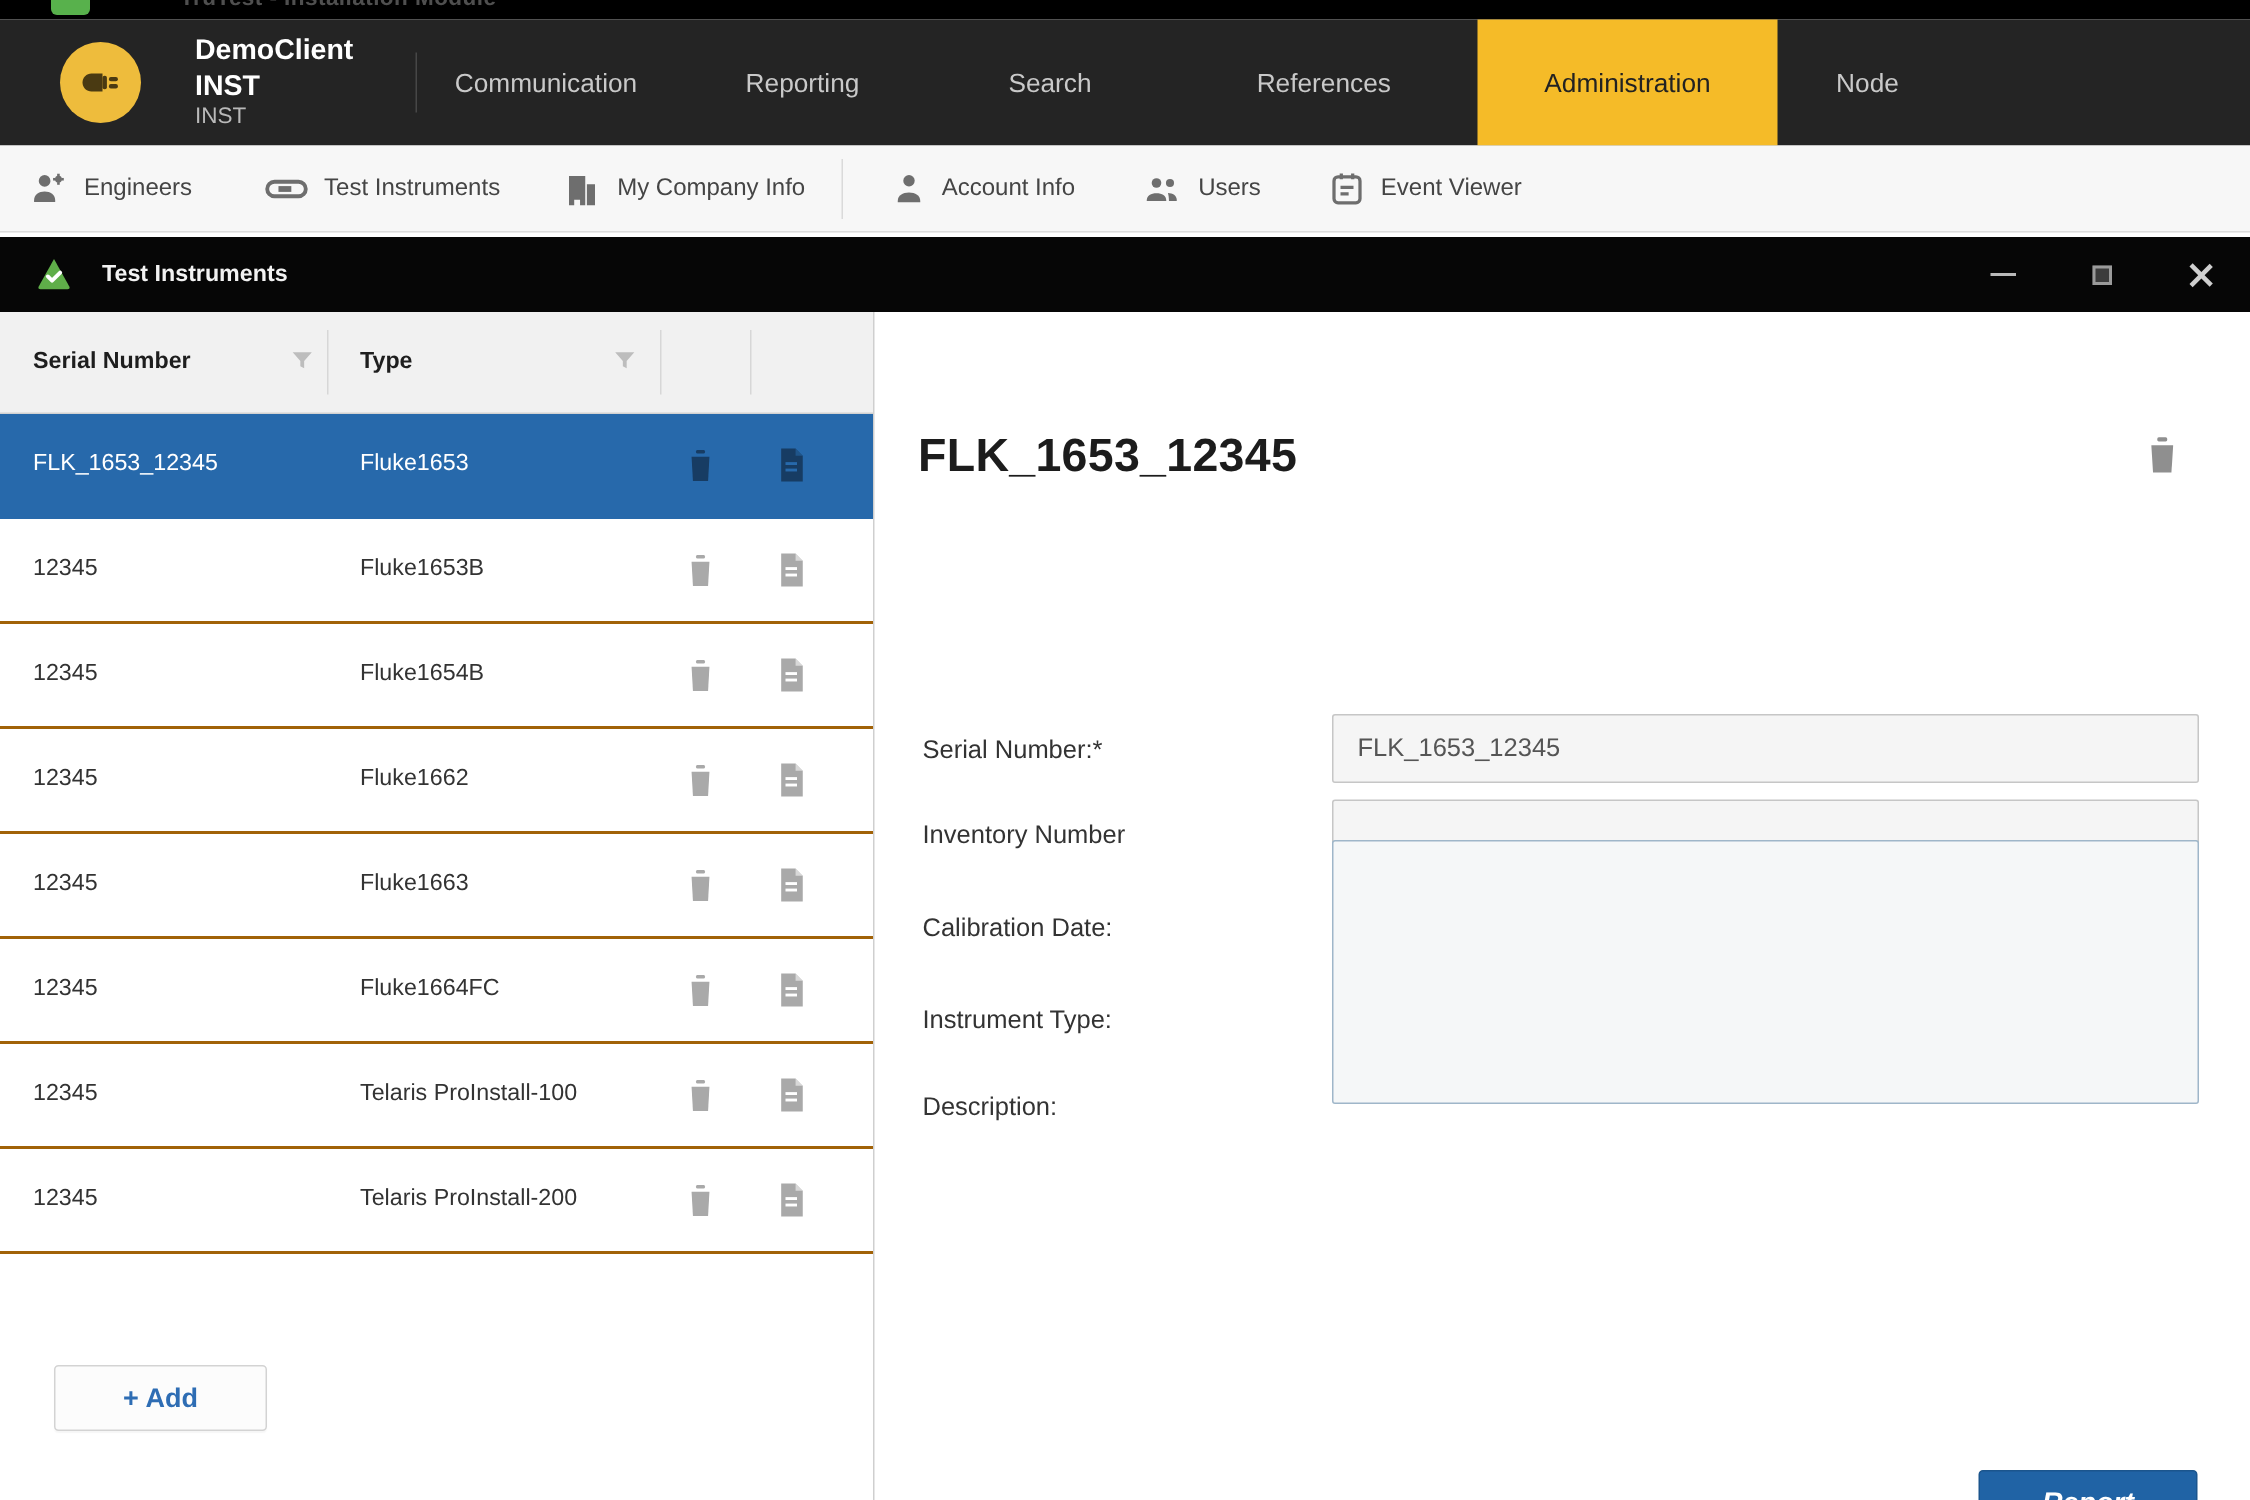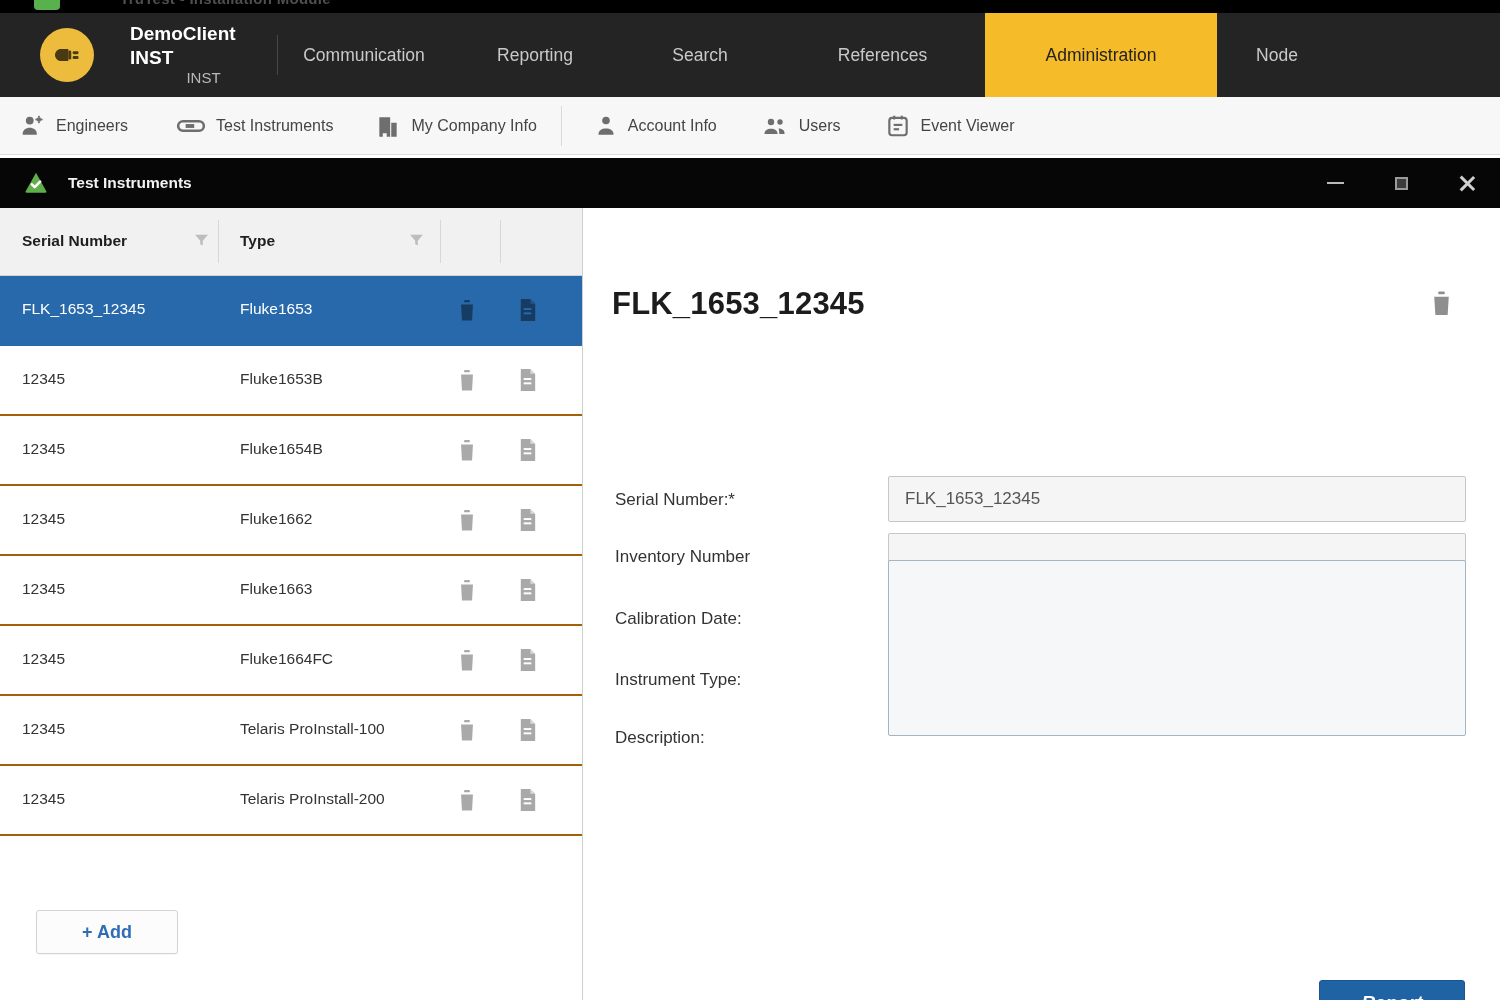--- a/index.html
+++ b/index.html
@@ -16,21 +16,21 @@
               font-size:15px; font-weight:bold; letter-spacing:.3px; }
 
   
   .header { position:absolute; left:0; top:13px; width:1500px; height:84px;
             background:#242424; display:flex; align-items:stretch; }
   .client { display:flex; align-items:center; gap:16px; padding-left:40px; width:277px; }
   .client-avatar { width:54px; height:54px; border-radius:50%; background:#eebc3c;
                    display:flex; align-items:center; justify-content:center; flex:0 0 auto; }
   .client-names { display:flex; flex-direction:column; line-height:1.25;margin-left:20px; }
   .client-name { color:#fff; font-size:19px; font-weight:bold; }
-  .client-sub  { color:#b9b9b9; font-size:15px;text-align:center; }
+  .client-sub  { color:#b9b9b9; font-size:15px; }
   .header-divider { width:1px; background:#474747; margin:22px 0; }
   .nav { display:flex; align-items:stretch; flex:1; }
   .nav-item { display:flex; align-items:center; justify-content:center;
               color:#c9c9c9; font-size:17.5px; cursor:pointer; }
   .nav-item.active { background:#f5bb28; color:#222; }
 
   
   .toolbar { position:absolute; left:0; top:97px; width:1500px; height:58px;
              background:#f7f7f7; border-bottom:1px solid #dcdcdc;
              display:flex; align-items:center; }
@@ -144,21 +144,21 @@
         <span class="client-name">DemoClient INST</span>
         <span class="client-sub">INST</span>
       </div>
     </div>
     <div class="header-divider"></div>
     <div class="nav">
       <div class="nav-item" style="width:172px">Communication</div>
       <div class="nav-item" style="width:170px">Reporting</div>
       <div class="nav-item" style="width:160px">Search</div>
       <div class="nav-item" style="width:205px">References</div>
-      <div class="nav-item active" style="width:232px">Administration</div>
+      <div class="nav-item active" style="width:200px">Administration</div>
       <div class="nav-item" style="width:120px">Node</div>
     </div>
   </div>
 
   <div class="toolbar">
     <div class="tool-item" style="margin-left:20px">
       <svg width="26" height="26" viewBox="0 0 24 24">
         <g fill="#6e6e6e">
           <circle cx="9" cy="7" r="3.6"></circle>
           <path d="M2.5 19c0-3.4 3-5.4 6.5-5.4s6.5 2 6.5 5.4v1h-13z"></path>

